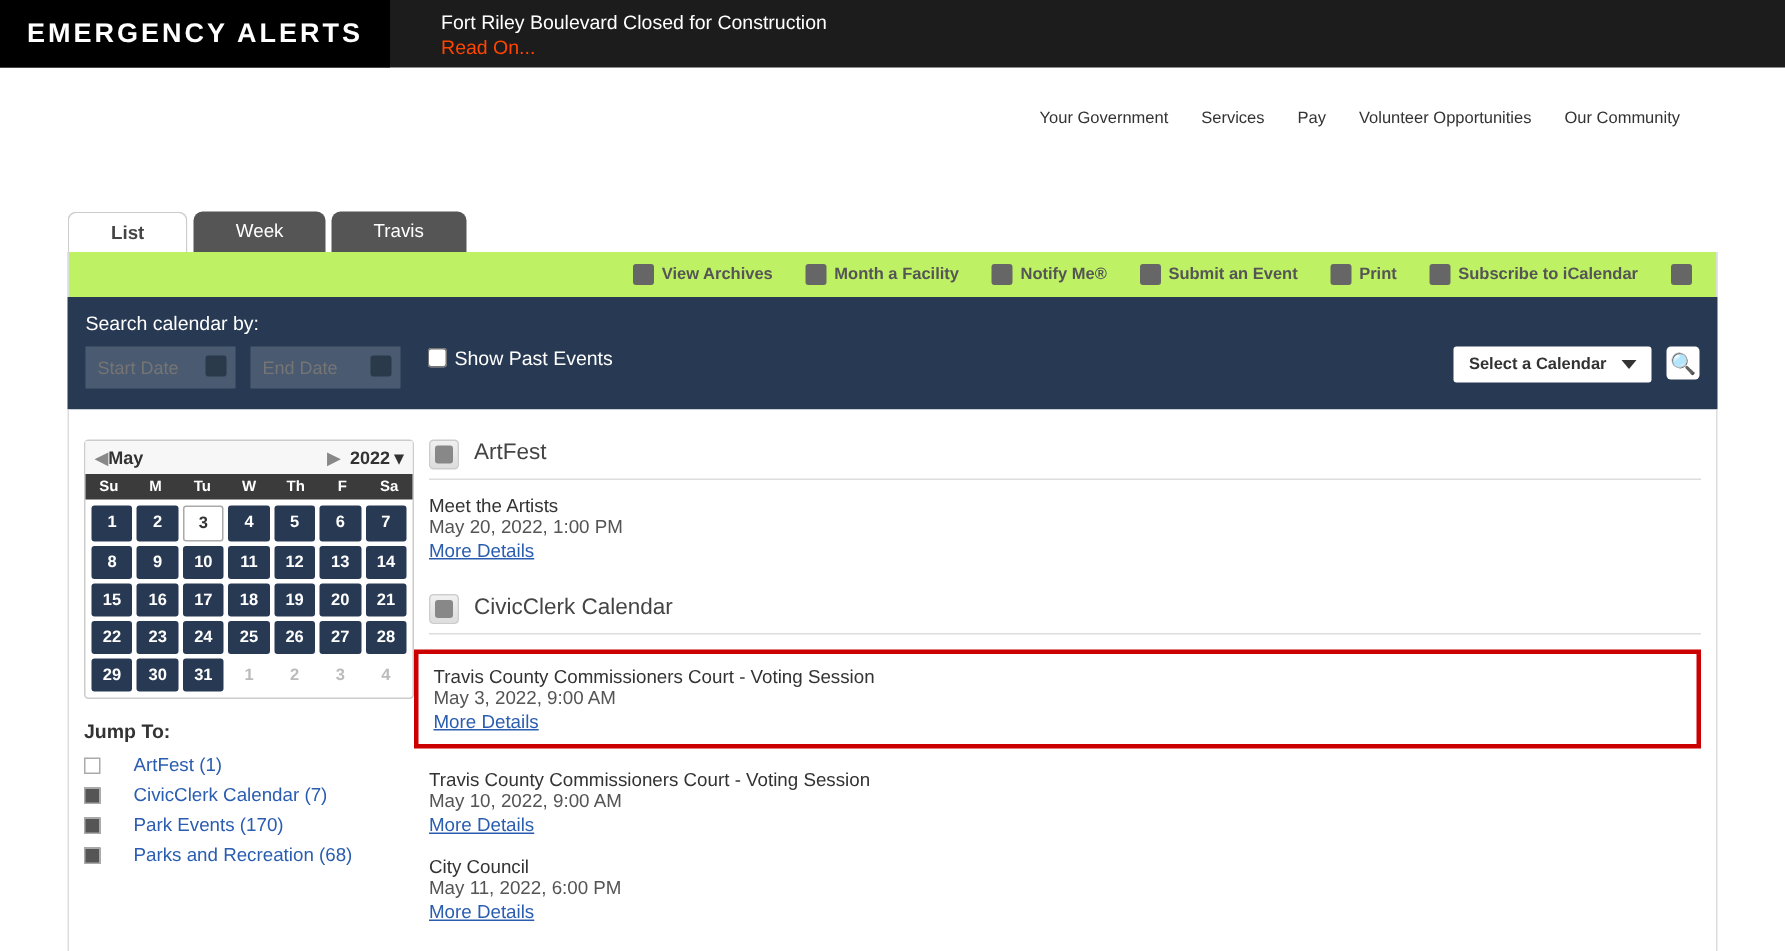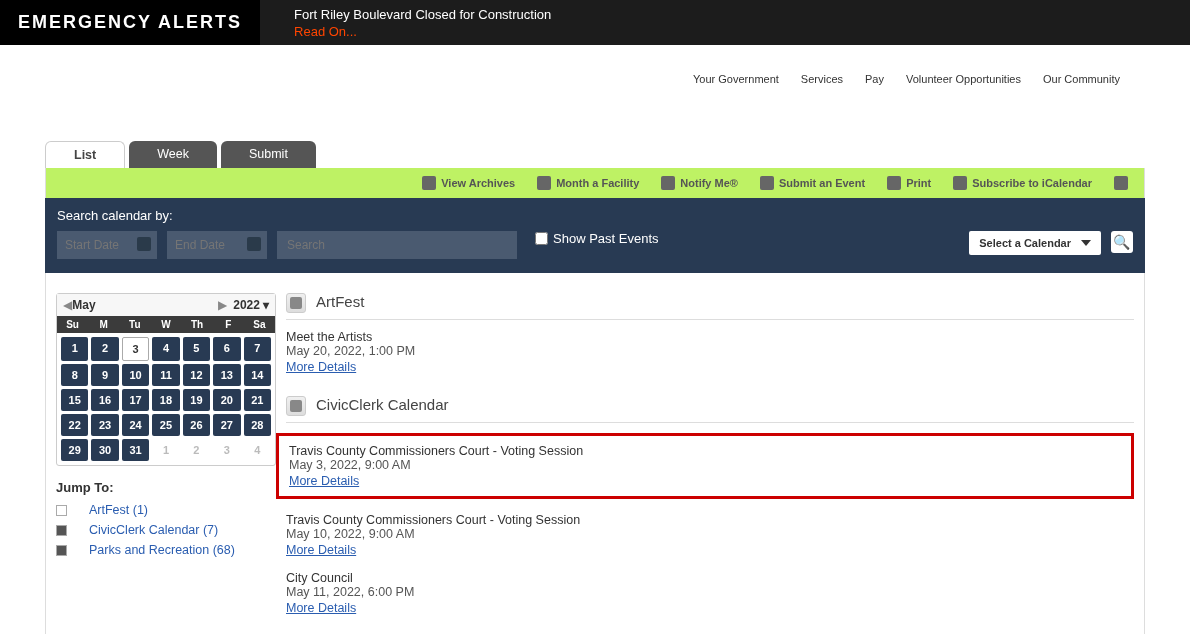--- a/index.html
+++ b/index.html
@@ -88,21 +88,21 @@
   <span>Services</span>
   <span>Pay</span>
   <span>Volunteer Opportunities</span>
   <span>Our Community</span>
 </div>
 
 <div class="content-wrap">
   <div class="tabs">
     <div class="tab active">List</div>
     <div class="tab">Week</div>
-    <div class="tab">Submit</div>
+    <div class="tab">Travis</div>
   </div>
 
   <div class="toolbar">
     <div class="tool">
         <span class="tool-icon"></span>
         <span>View Archives</span>
       </div>
     <div class="tool">
         <span class="tool-icon"></span>
         <span>Month a Facility</span>
@@ -124,21 +124,20 @@
         <span>Subscribe to iCalendar</span>
       </div>
     <span class="tool-icon"></span>
   </div>
 
   <div class="search-bar">
     <span class="lbl">Search calendar by:</span>
     <div class="search-row">
       <span class="date-wrap"><input class="date-input" placeholder="Start Date" style=""></span>
       <span class="date-wrap"><input class="date-input" placeholder="End Date" style=""></span>
-      <input class="search-input" placeholder="Search" style="">
       <label class="past-chk">
         <input type="checkbox" style="">
         <span>Show Past Events</span>
       </label>
       <div class="spacer"></div>
       <div class="cal-select">
           <span>Select a Calendar</span>
         </div>
       <div class="mag"></div>
     </div>
@@ -207,20 +206,24 @@
             <div class="jump-item">
               <span class="jump-chk empty"></span>
               <span>ArtFest (1)</span>
             </div>
             <div class="jump-item">
               <span class="jump-chk"></span>
               <span>CivicClerk Calendar (7)</span>
             </div>
             <div class="jump-item">
               <span class="jump-chk"></span>
+              <span>Park Events (170)</span>
+            </div>
+            <div class="jump-item">
+              <span class="jump-chk"></span>
               <span>Parks and Recreation (68)</span>
             </div>
           </div>
       </div>
     </div>
 
     <div class="right-col" id="categories">
         <div class="cat-block">
           <div class="cat-head">
             <span class="cat-icon"></span>

